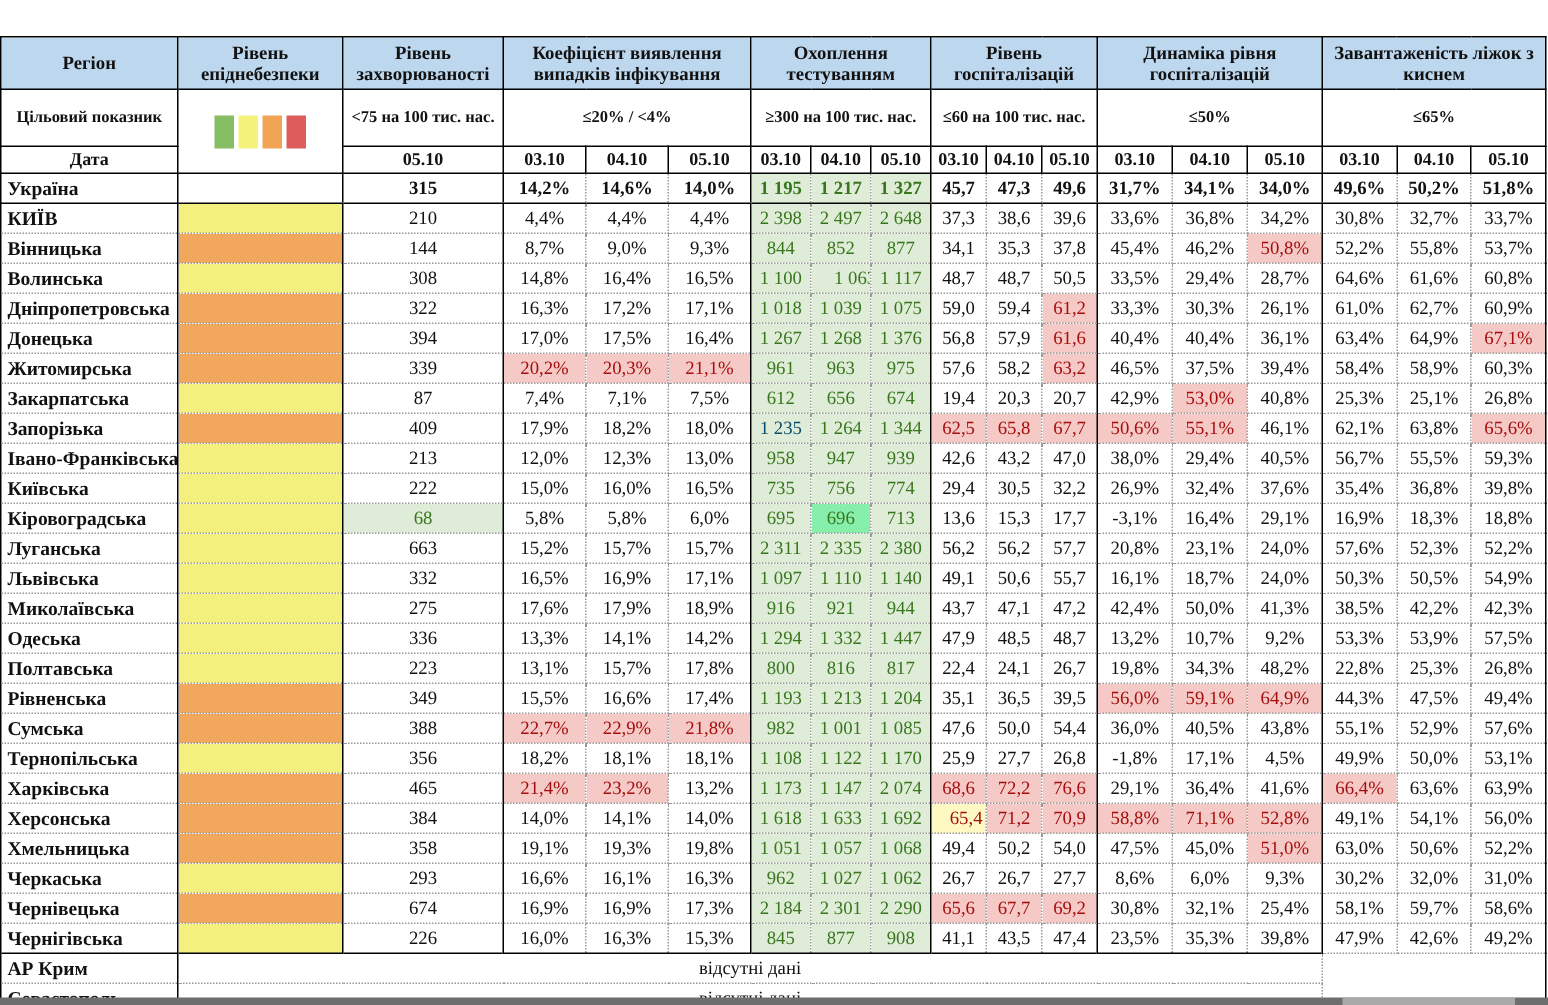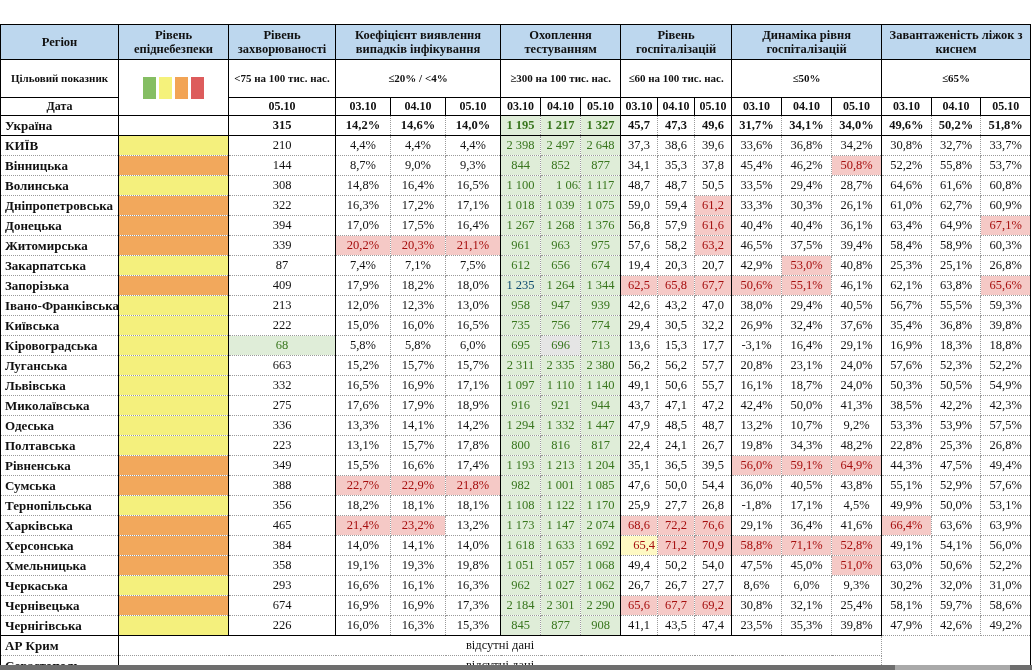--- a/index.html
+++ b/index.html
@@ -329,21 +329,21 @@
           <td>39,8%</td>
         </tr>
         <tr>
           <td class="region">Кіровоградська</td>
           <td class="gb" style="background: rgb(244, 240, 125);"></td>
           <td class="gb" style="background: rgb(223, 237, 216); color: rgb(56, 118, 29);">68</td>
           <td class="gb">5,8%</td>
           <td>5,8%</td>
           <td>6,0%</td>
           <td class="gb" style="background: rgb(223, 237, 216); color: rgb(56, 118, 29);">695</td>
-          <td style="background: #e5e5e5; color: rgb(56, 118, 29);">696</td>
+          <td style="background: #86efac; color: rgb(56, 118, 29);">696</td>
           <td style="background: rgb(223, 237, 216); color: rgb(56, 118, 29);">713</td>
           <td class="gb">13,6</td>
           <td>15,3</td>
           <td>17,7</td>
           <td class="gb">-3,1%</td>
           <td>16,4%</td>
           <td>29,1%</td>
           <td class="gb">16,9%</td>
           <td>18,3%</td>
           <td>18,8%</td>

